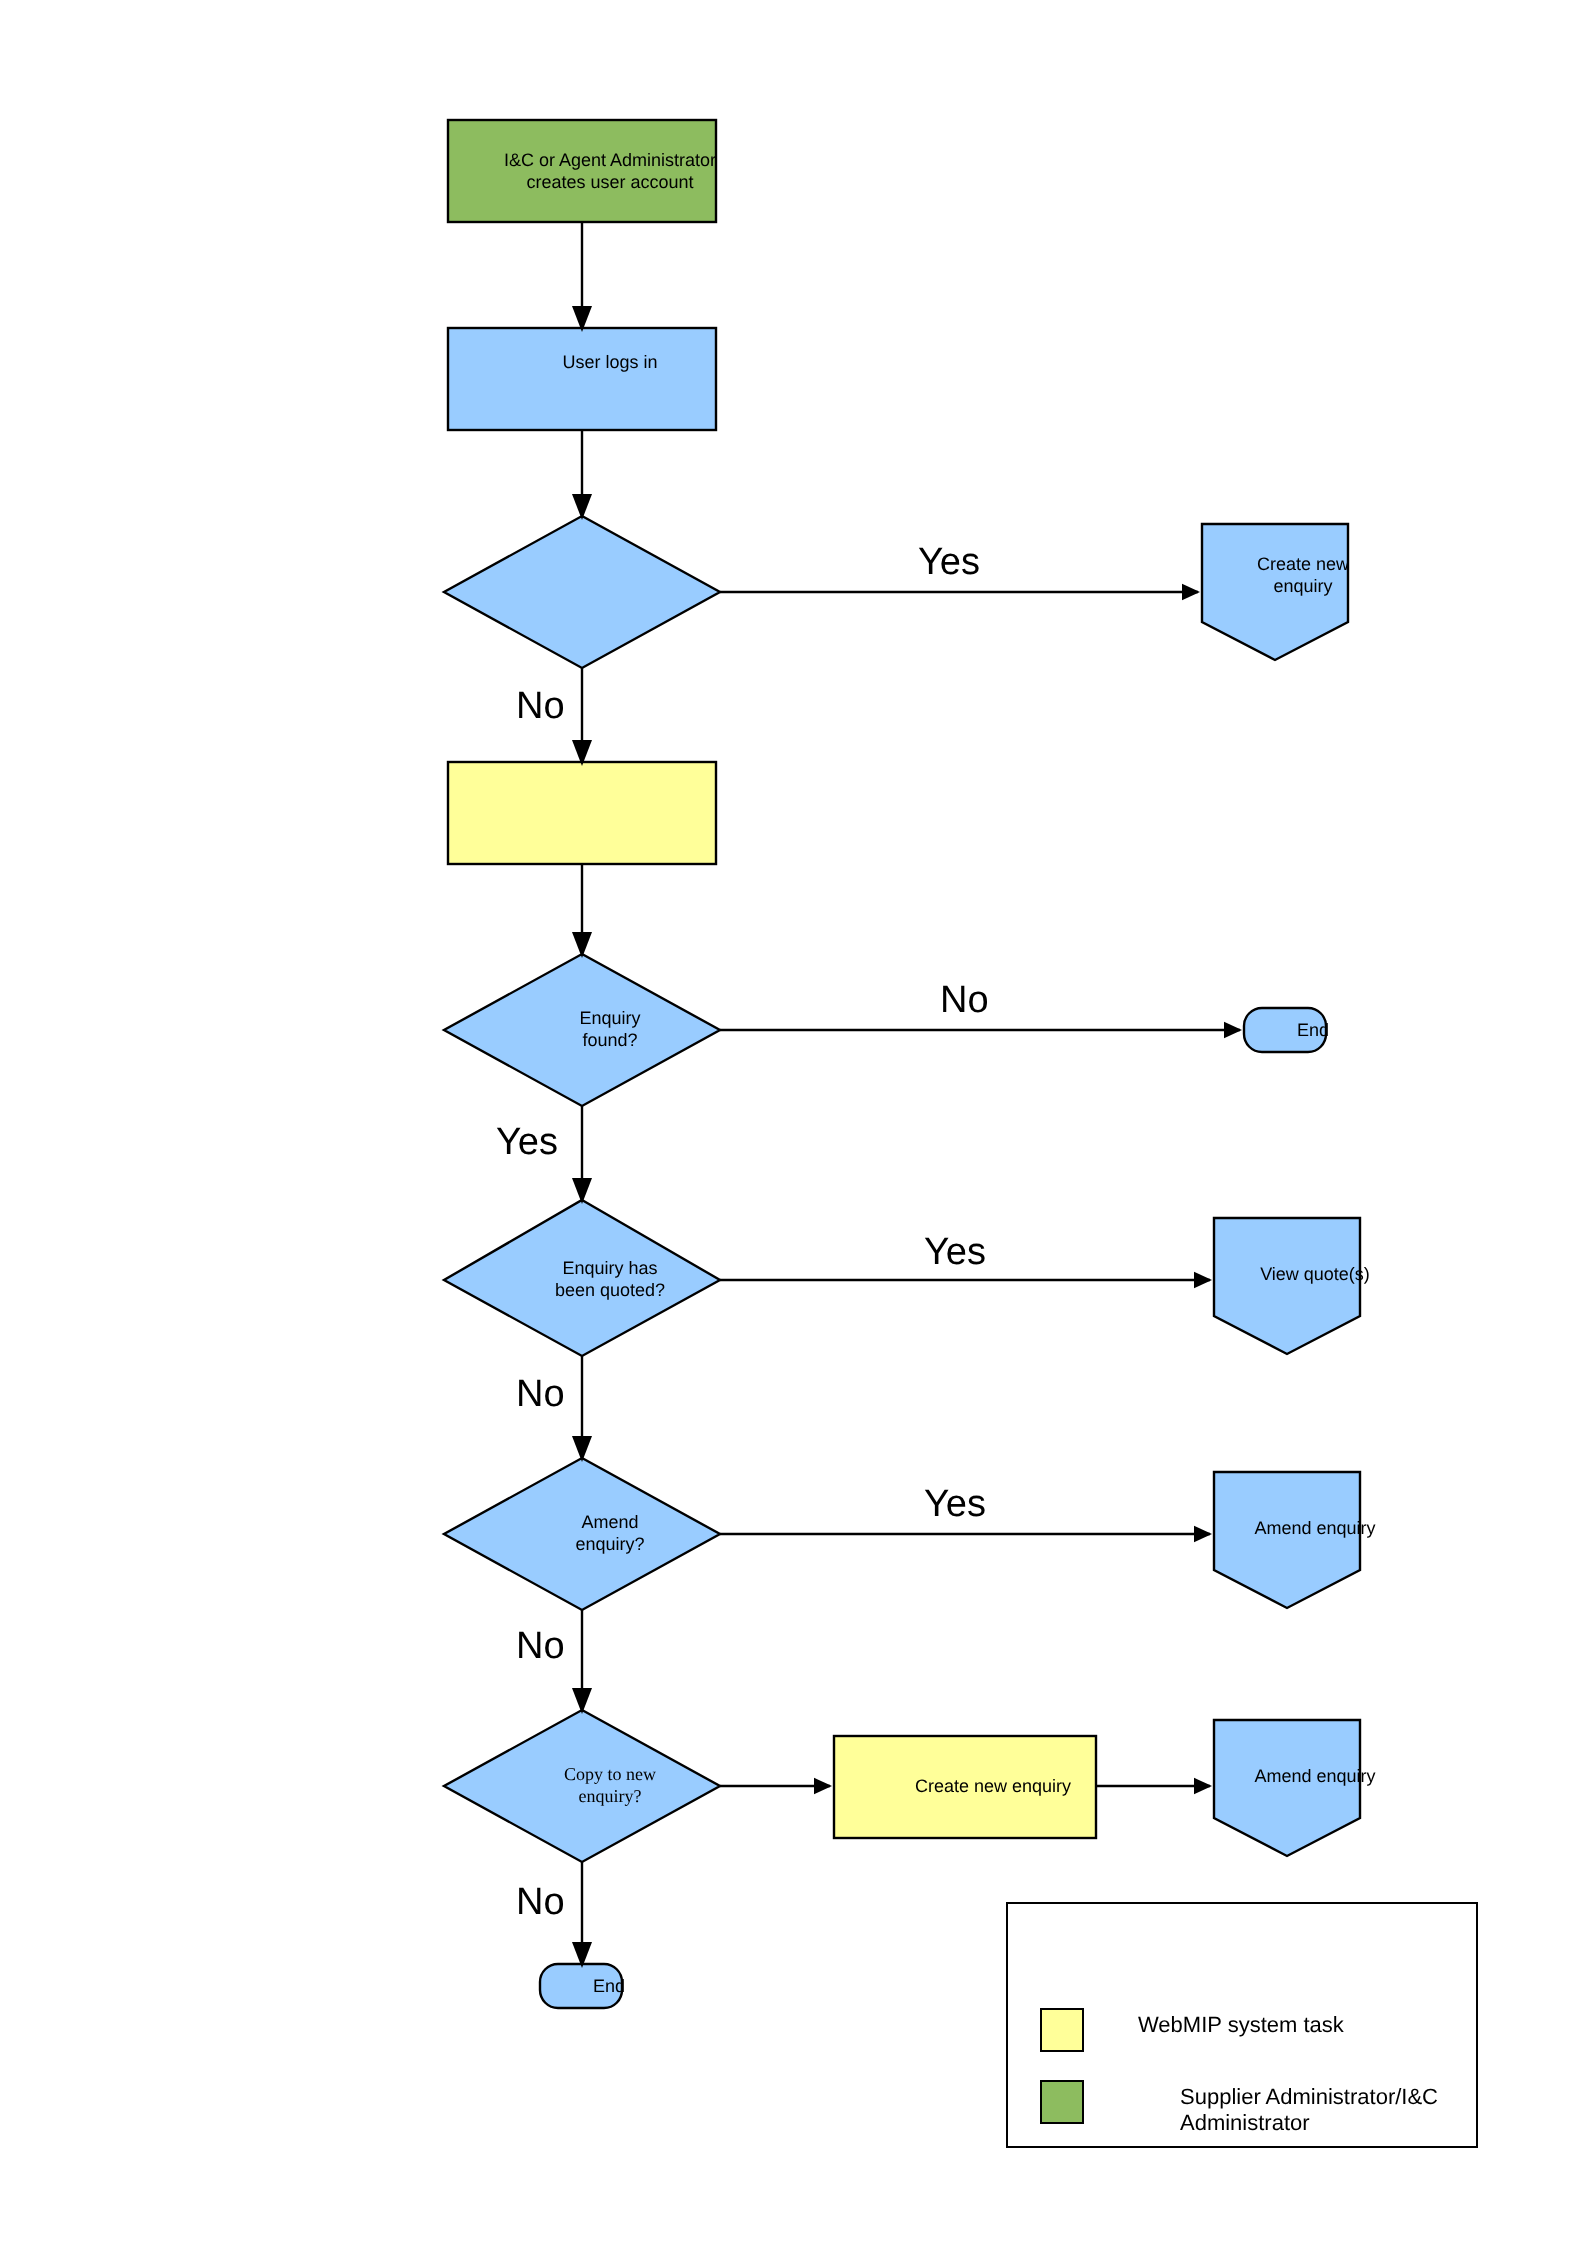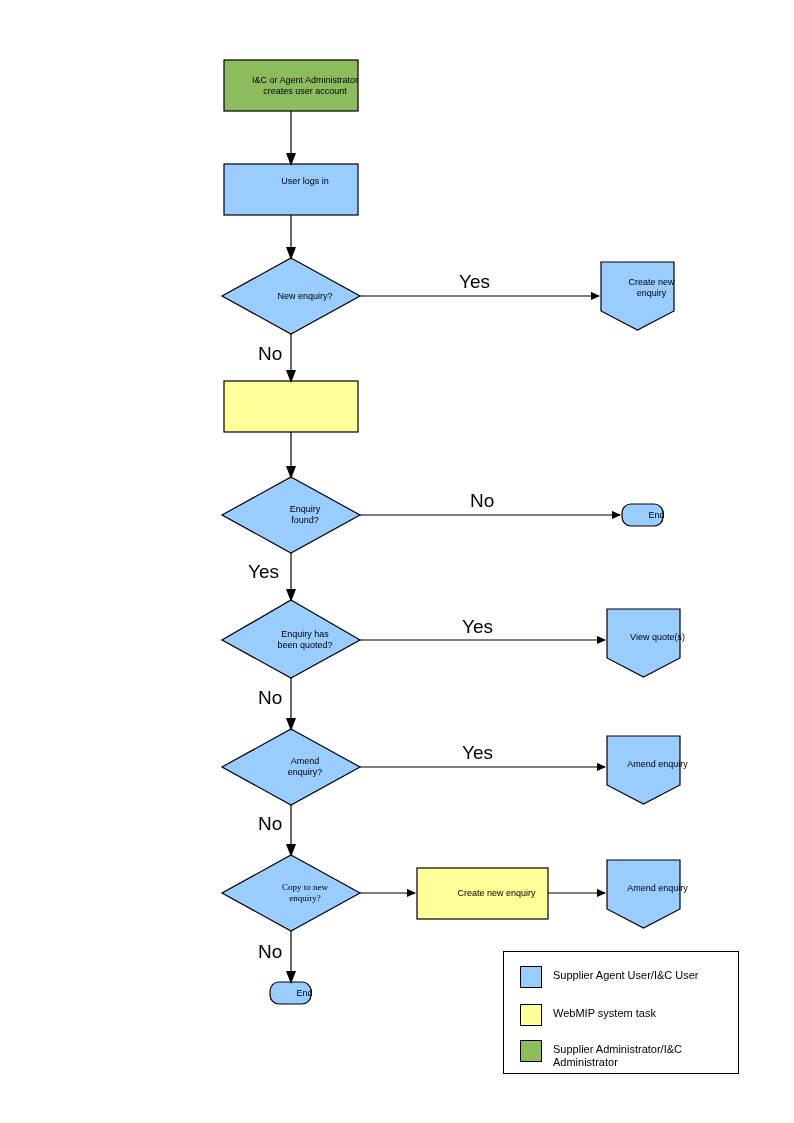--- a/index.html
+++ b/index.html
@@ -152,21 +152,20 @@
       <path d="M286,844 L296,844 L291,857 z"></path>
       <path d="M286,971 L296,971 L291,984 z"></path>
     </g>
   </svg>
 
   <div class="node-label" style="left:224px; top:60px; width:134px; height:51px;">I&amp;C or Agent Administrator
 creates user account</div>
 
   <div class="node-label" style="left:224px; top:164px; width:134px; height:35px;">User logs in</div>
 
-  <div class="node-label" style="left:226px; top:272px; width:130px; height:48px;">New enquiry?</div>
 
   <div class="node-label" style="left:601px; top:266px; width:73px; height:44px;">Create new
 enquiry</div>
 
 
   <div class="node-label" style="left:226px; top:492px; width:130px; height:46px;">Enquiry
 found?</div>
 
   <div class="node-label" style="left:622px; top:504px; width:41px; height:22px;">End</div>
 
@@ -193,28 +192,24 @@
   <div class="edge-label" style="left:258px; top:344px;">No</div>
   <div class="edge-label" style="left:470px; top:491px;">No</div>
   <div class="edge-label" style="left:248px; top:562px;">Yes</div>
   <div class="edge-label" style="left:462px; top:617px;">Yes</div>
   <div class="edge-label" style="left:258px; top:688px;">No</div>
   <div class="edge-label" style="left:462px; top:743px;">Yes</div>
   <div class="edge-label" style="left:258px; top:814px;">No</div>
   <div class="edge-label" style="left:258px; top:942px;">No</div>
 
   <div class="legend-box">
-    <div class="legend-row" style="left:16px; top:14px; width:208px;">
-      <span class="legend-swatch" style="background:#99CCFF;"></span>
-      <span class="legend-text">Supplier Agent User/I&amp;C User</span>
-    </div>
-    <div class="legend-row" style="left:16px; top:52px; width:208px;">
+    <div class="legend-row" style="left:16px; top:52px; width:208px;gap:16px;">
       <span class="legend-swatch" style="background:#FFFF99;"></span>
       <span class="legend-text">WebMIP system task</span>
     </div>
-    <div class="legend-row" style="left:16px; top:88px; width:208px;">
+    <div class="legend-row" style="left:16px; top:88px; width:208px;gap:37px;">
       <span class="legend-swatch" style="background:#8DBC5F;"></span>
       <span class="legend-text">Supplier Administrator/I&amp;C
 Administrator</span>
     </div>
   </div>
 
 </div>
 
 </body></html>

